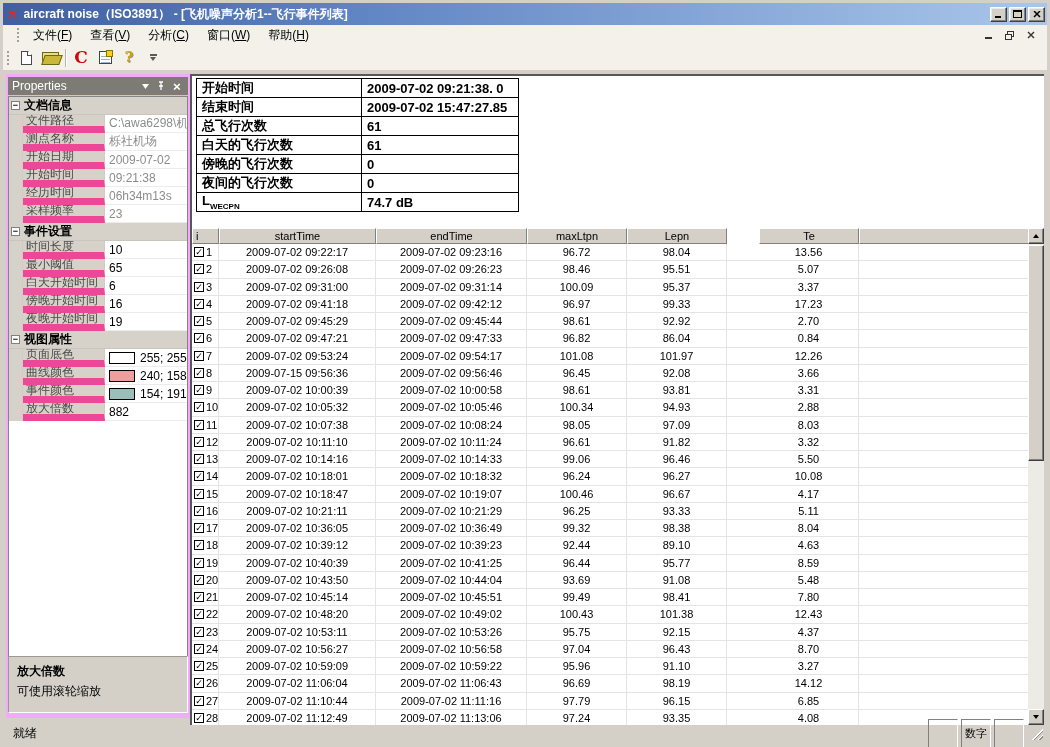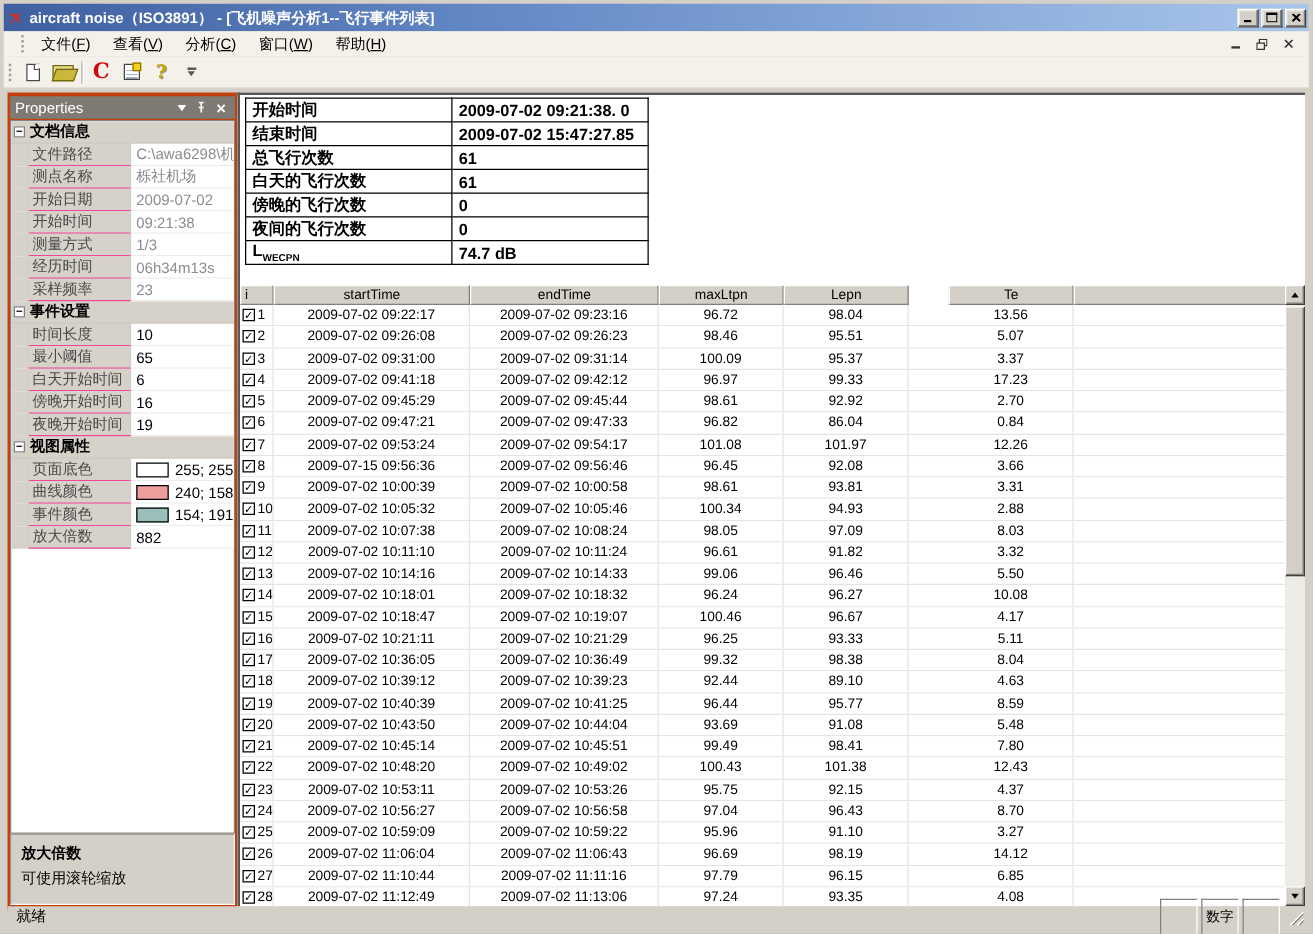--- a/index.html
+++ b/index.html
@@ -49,38 +49,38 @@
     background-image:repeating-linear-gradient(#fff 0 2px,#9DB3C8 2px 3px); background-size:9px 12px; background-repeat:no-repeat; background-position:1px 2px; }
   .icon-properties::after { content:""; position:absolute; right:-2px; top:-2px; width:5px; height:5px;
     background:#F4D21B; border:1px solid #8A7300; }
   .icon-help { color:#C9A400; font-weight:bold; font-family:"DejaVu Serif",serif; font-size:15px; line-height:1;
     text-shadow:1px 1px 0 #9a9689; }
   .icon-toolbar-options { display:flex; flex-direction:column; align-items:center; }
   .icon-toolbar-options .bar { width:7px; height:2px; background:#5A5A5A; margin-bottom:1px; }
   .icon-toolbar-options .tri { width:0; height:0; border-left:3px solid transparent; border-right:3px solid transparent; border-top:4px solid #5A5A5A; }
 
   
-  #left-panel { position:absolute; left:3px; top:71px; width:184px; bottom:15px; background:#c2410c; }
+  #left-panel { position:absolute; left:3px; top:71px; width:184px; bottom:26px; background:#f0abfc; }
   #main { position:absolute; left:187px; top:71px; right:3px; bottom:19px; background:#FFFFFF;
     border-top:2px solid #58585A; border-left:2px solid #58585A; }
 
   
   #prop-caption { height:18px; margin:3px 2px 1px 2px; background:#7D7B74; color:#fff;
     display:flex; align-items:center; padding:0 4px; font-size:12px; }
   #prop-caption .cap-icons { margin-left:auto; display:flex; align-items:center; }
   .capbtn { background:transparent; border:none; color:#fff; width:14px; height:14px;
     display:flex; align-items:center; justify-content:center; padding:0; margin-left:2px; }
   #prop-grid-box { margin:0 2px; background:#fff; border:1px solid #848484; height:571px; overflow:hidden; }
   .psec { display:flex; height:18px; background:#D6D2C9; align-items:center;
     border-bottom:1px solid #C9C6BD; font-weight:bold; color:#000; }
   .minusbox { width:9px; height:9px; background:#fff; border:1px solid #808080; margin:0 4px 0 2px;
     font-size:9px; line-height:7px; text-align:center; color:#000; }
   .prow { display:flex; height:18px; }
   .pgut { width:14px; background:#D6D2C9; border-right:1px solid #CFCCC3; }
-  .plabel { width:82px; background:#D6D2C9; border-right:1px solid #CFCCC3; border-bottom:1px solid #ec4899;
+  .plabel { width:82px; background:#D6D2C9; border-right:1px solid #CFCCC3; border-bottom:7px solid #ec4899;
     color:#4A4A4A; display:flex; align-items:center; padding-left:3px; font-size:12px; white-space:nowrap; overflow:hidden; }
   .pval { flex:1; background:#fff; border-bottom:1px solid #ECECEC; display:flex; align-items:center;
     padding-left:4px; font-size:12px; white-space:nowrap; overflow:hidden; color:#000; }
   .pval.muted { color:#8C8C8C; }
   .swatch { width:26px; height:12px; border:1px solid #000; margin-right:5px; flex:none; }
   #prop-desc { position:absolute; left:2px; right:2px; bottom:5px; height:57px; background:#D4D0C8;
     border:1px solid; border-color:#9C9A90 #FFFFFF #FFFFFF #9C9A90; padding:6px 8px; }
   #prop-desc .dtitle { font-weight:bold; margin-bottom:3px; }
 
   
@@ -249,27 +249,20 @@
           <span class="plabel">开始日期</span>
           <span class="pval muted">
             <span>2009-07-02</span>
           </span>
         </div>
         <div class="prow">
           <span class="pgut"></span>
           <span class="plabel">开始时间</span>
           <span class="pval muted">
             <span>09:21:38</span>
-          </span>
-        </div>
-        <div class="prow">
-          <span class="pgut"></span>
-          <span class="plabel">测量方式</span>
-          <span class="pval muted">
-            <span>1/3</span>
           </span>
         </div>
         <div class="prow">
           <span class="pgut"></span>
           <span class="plabel">经历时间</span>
           <span class="pval muted">
             <span>06h34m13s</span>
           </span>
         </div>
         <div class="prow">

